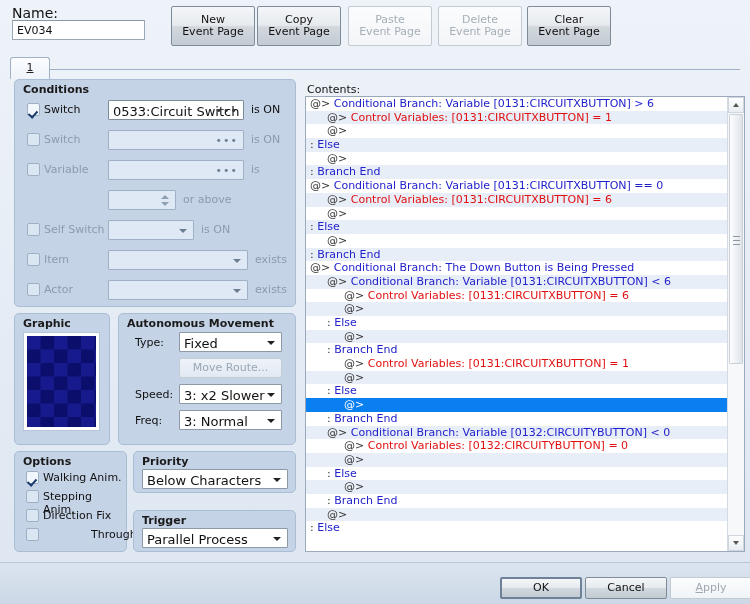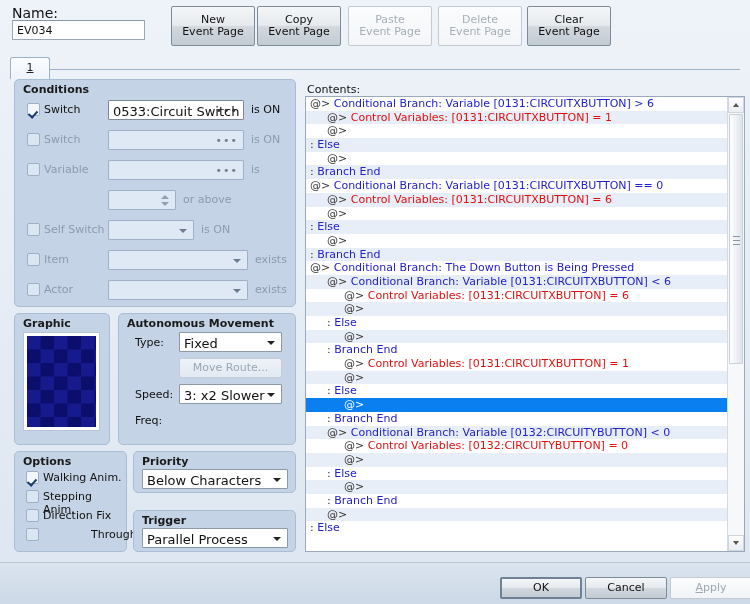--- a/index.html
+++ b/index.html
@@ -246,20 +246,24 @@
 
     <div class="btnflat" style="left:60px;top:44px;width:103px;">Move Route...</div>
 
     <div class="dlabel" style="left:16px;top:74px;">Speed:</div>
     <div class="cbox white" style="left:60px;top:70px;width:103px;">
       <span class="val">3: x2 Slower</span>
       <span class="arrow"></span>
     </div>
 
     <div class="dlabel" style="left:16px;top:100px;">Freq:</div>
+    <div class="cbox white" style="left:60px;top:96px;width:103px;">
+      <span class="val">3: Normal</span>
+      <span class="arrow"></span>
+    </div>
   </div>
 
   <div class="panel" style="left:14px;top:451px;width:113px;height:101px;">
     <div class="ptitle">Options</div>
     <div id="opt-rows">
         <div class="chk on" style="left: 11px; top: 19px;"></div>
         <div class="clabel" style="left: 28px; top: 19px;">Walking Anim.</div>
         <div class="chk" style="left: 11px; top: 38px;"></div>
         <div class="clabel" style="left: 28px; top: 38px;">Stepping Anim.</div>
         <div class="chk" style="left: 11px; top: 57px;"></div>

